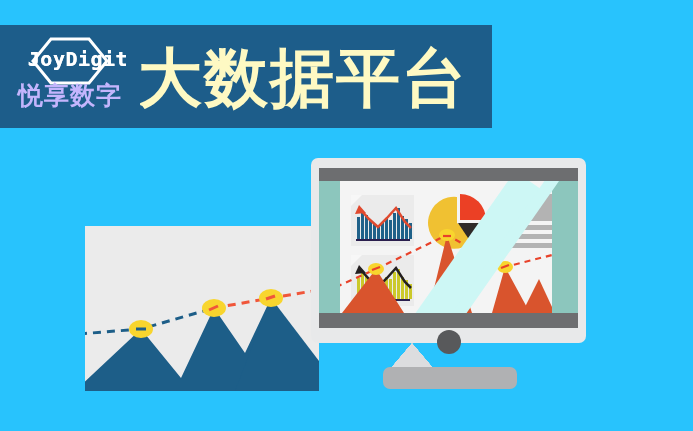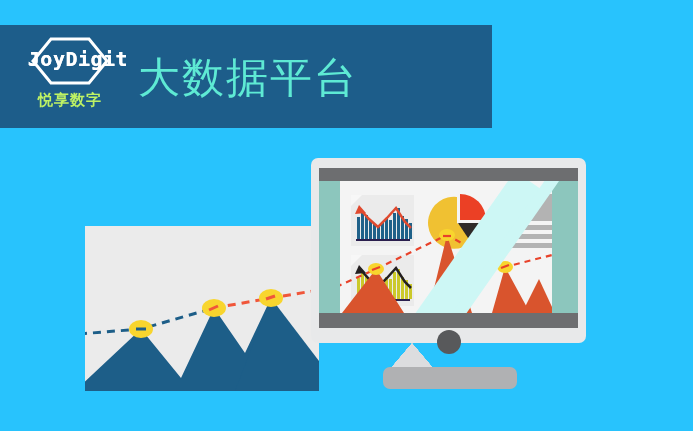--- a/index.html
+++ b/index.html
@@ -19,26 +19,26 @@
     position:absolute;left:18px;top:8px;width:104px;height:88px;
   }
   .logo-hex{position:absolute;left:9px;top:2px;width:86px;height:52px;}
   .logo-word{
     position:absolute;left:8px;top:14px;width:104px;text-align:center;
     color:#ffffff;font-size:20px;font-weight:bold;letter-spacing:.5px;
     font-family:"DejaVu Sans Mono","Liberation Mono",monospace;
     text-shadow:0 0 0 #fff;
   }
   .logo-cn{
-    position:absolute;left:0;top:58px;width:104px;text-align:center;
-    color:#bef264;font-size:15px;font-weight:bold;letter-spacing:1px;
+    position:absolute;left:0;top:46px;width:104px;text-align:center;
+    color:#c4b5fd;font-size:25px;font-weight:bold;letter-spacing:1px;
   }
   .banner-title{
     position:absolute;left:138px;top:26px;
-    color:#5eead4;font-size:42px;font-weight:normal;letter-spacing:2px;
+    color:#fef9c3;font-size:64px;font-weight:bold;letter-spacing:2px;
     line-height:54px;white-space:nowrap;
   }
 
   
   .left-panel{
     position:absolute;left:85px;top:226px;width:234px;height:165px;
     background:#ebebeb;overflow:hidden;
   }
   .left-panel svg{position:absolute;left:0;top:0;}
 

